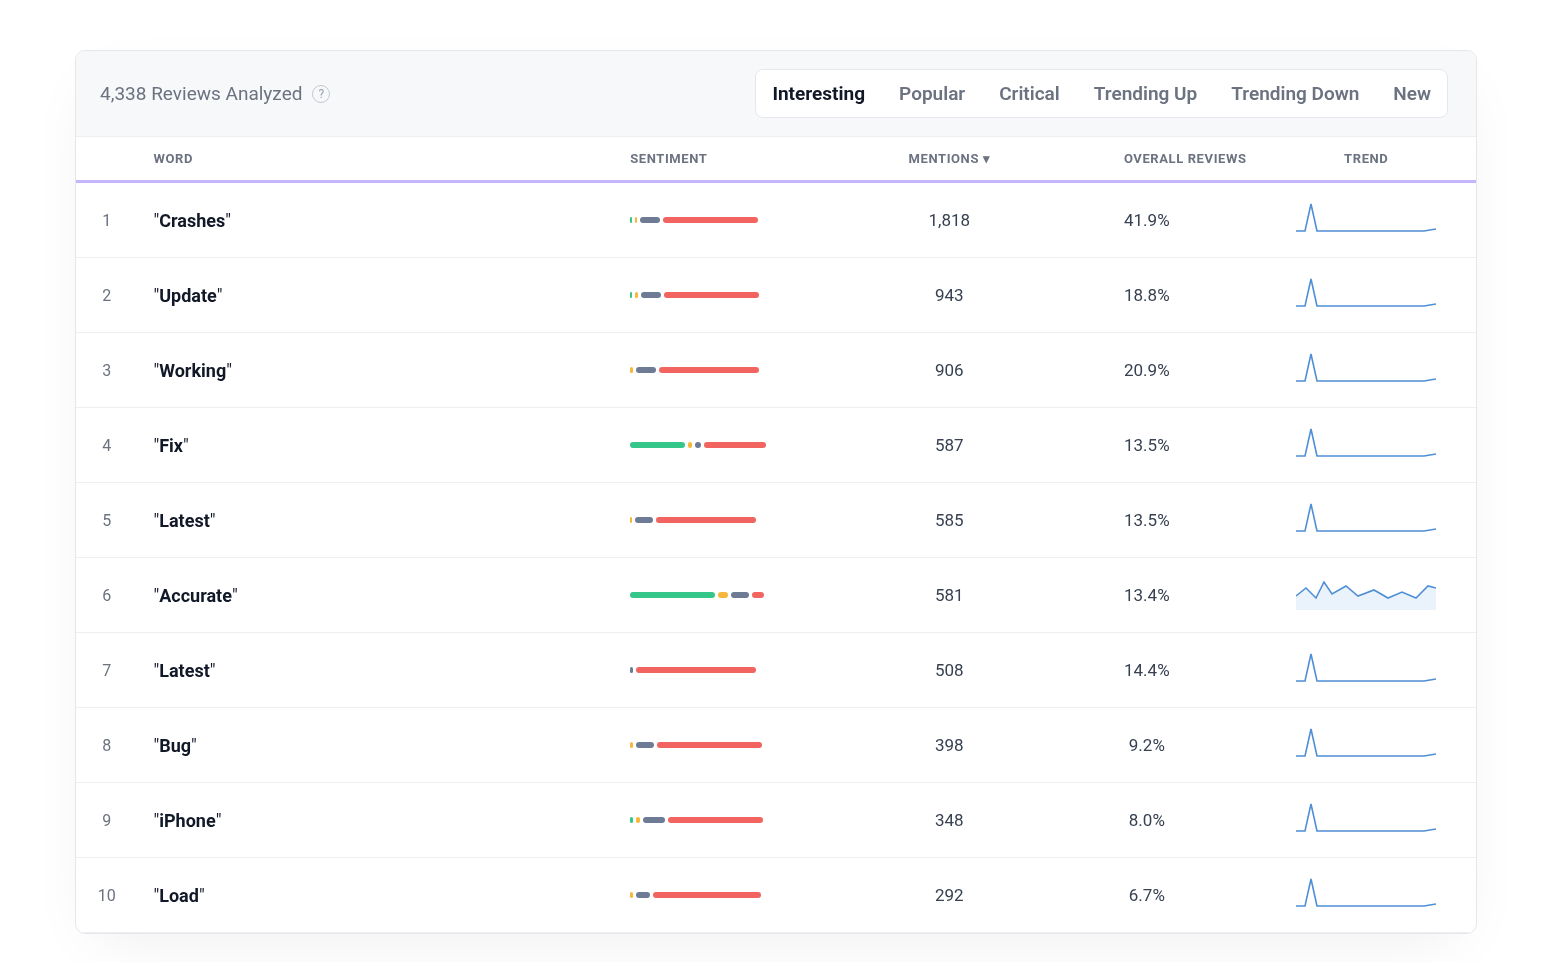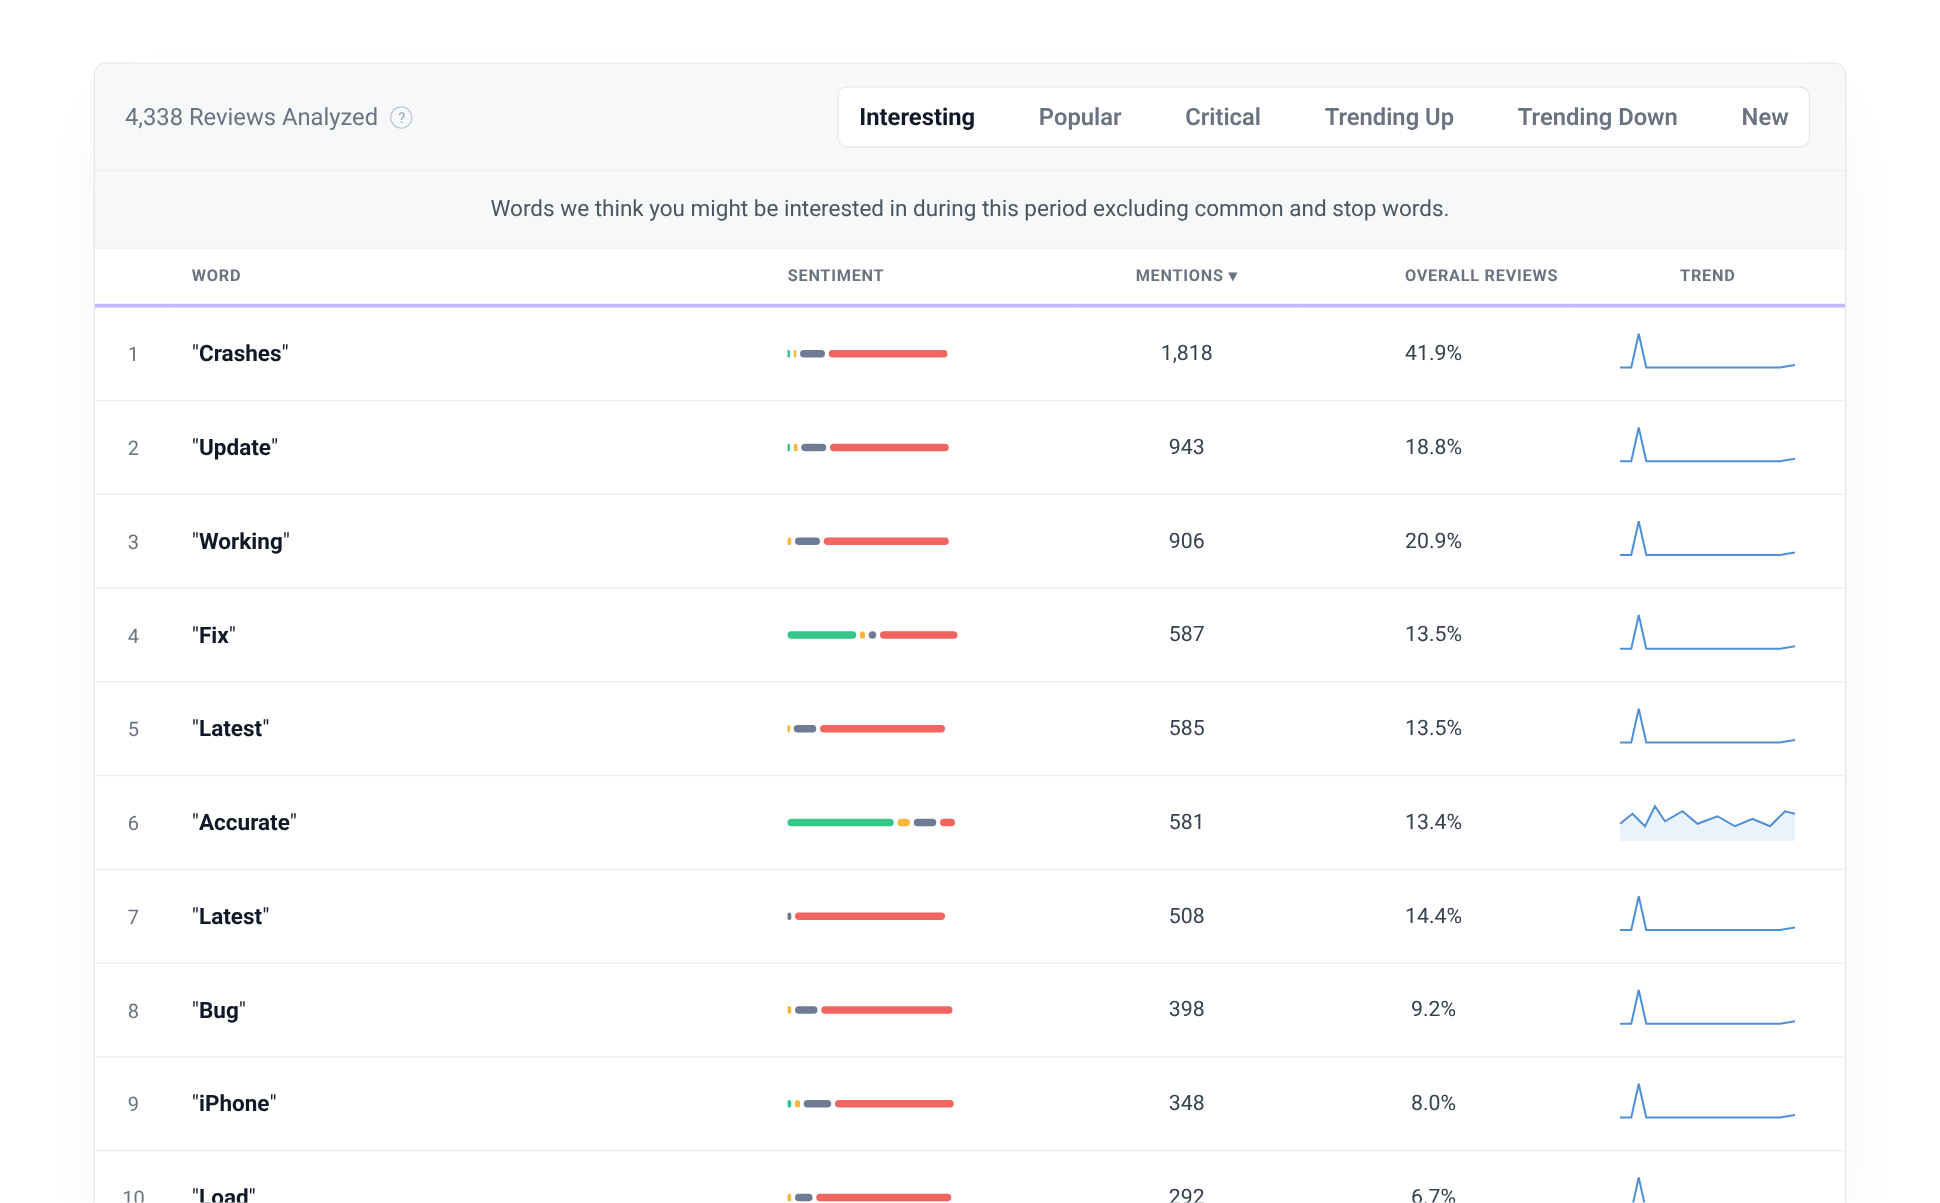--- a/index.html
+++ b/index.html
@@ -2,21 +2,21 @@
 <html><head>
 <meta charset="utf-8">
 <style>
   * { box-sizing: border-box; margin: 0; padding: 0; }
   html, body { width: 1552px; height: 962px; background:#fff; font-family: -apple-system, BlinkMacSystemFont, "Segoe UI", Roboto, Helvetica, Arial, sans-serif; color:#1f2937; }
   .canvas { position:relative; width:1552px; height:962px; padding:50px 75px 18px 75px; }
   .card { width:100%; border:1px solid #e5e7eb; border-radius:10px; overflow:hidden; background:#fff; box-shadow:0 20px 60px -20px rgba(0,0,0,.08); }
   .topbar { display:flex; align-items:center; justify-content:space-between; padding:18px 28px 18px 24px; background:#f7f8fa; border-bottom:1px solid #eceef1; }
   .summary { display:flex; align-items:center; gap:10px; color:#6b7280; font-size:19px; }
   .help-icon { width:18px; height:18px; border-radius:50%; border:1.5px solid #c4c9d1; display:inline-flex; align-items:center; justify-content:center; font-size:12px; color:#9ca3af; cursor:pointer; }
-  .tabs { display:flex; align-items:center; border:1px solid #e5e7eb; border-radius:8px; background:#fff; padding:8px 10px; gap:39px; }
+  .tabs { display:flex; align-items:center; border:1px solid #e5e7eb; border-radius:8px; background:#fff; padding:8px 10px; gap:22px; }
   .tab { font-size:19px; font-weight:600; color:#6b7280; cursor:pointer; padding:4px 6px; }
   .tab.active { color:#111827; font-weight:700; }
   .desc { text-align:center; color:#4b5563; font-size:18px; padding:20px 12px; background:#f7f8fa; border-bottom:1px solid #eceef1; }
   table { width:100%; border-collapse:collapse; table-layout:fixed; }
   thead th { font-size:13px; letter-spacing:.6px; color:#6b7280; font-weight:700; text-transform:uppercase; padding:14px 10px; border-bottom:3px solid #c4b5fd; background:#fff; }
   th.col-idx { width:56px; }
   th.col-word { width:440px; text-align:left; padding-left:16px; }
   th.col-sent { width:220px; text-align:left; }
   th.col-ment { width:160px; text-align:center; }
   th.col-over { width:200px; text-align:right; }
@@ -52,21 +52,20 @@
       <div class="tabs" id="tabs">
           <span class="tab active">Interesting</span>
           <span class="tab">Popular</span>
           <span class="tab">Critical</span>
           <span class="tab">Trending Up</span>
           <span class="tab">Trending Down</span>
           <span class="tab">New</span>
         </div>
     </div>
 
-    <div class="desc">Words we think you might be interested in during this period excluding common and stop words.</div>
 
     <table>
       <colgroup>
         <col style="width:56px">
           <col style="width:440px">
           <col style="width:220px">
           <col style="width:160px">
           <col style="width:200px">
           <col style="width:200px">
       </colgroup>

